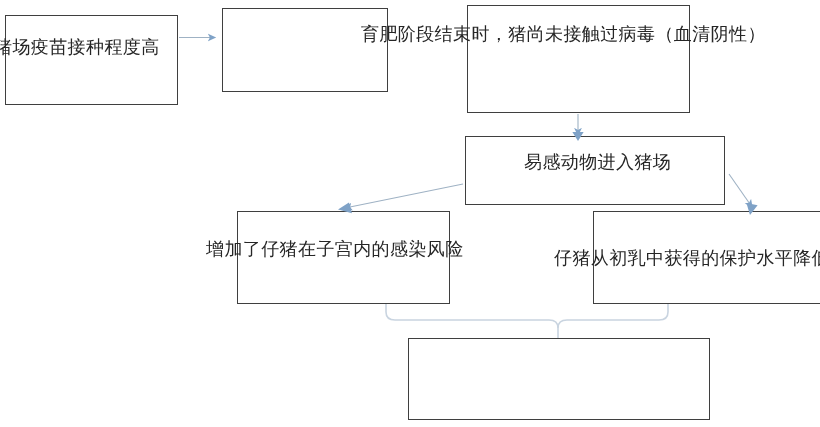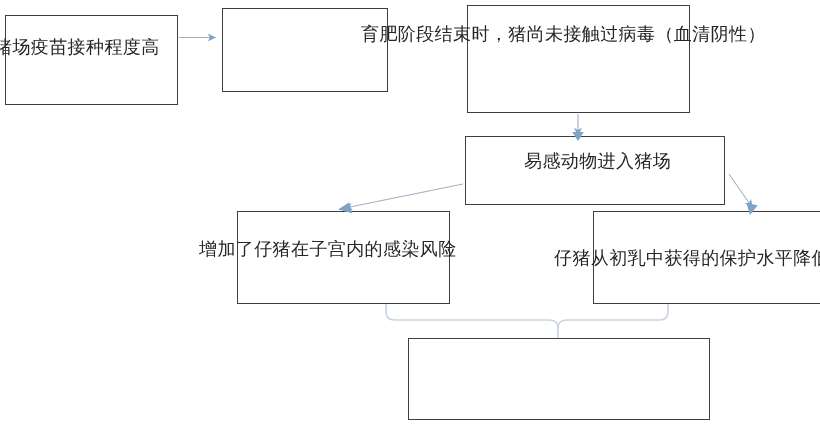--- a/index.html
+++ b/index.html
@@ -92,23 +92,23 @@
 
   <div class="node" style="left:593px; top:211px; width:232px; height:93px;"></div>
 
   <div class="node" style="left:408px; top:338px; width:302px; height:82px;"></div>
 
   <div class="nodetext" style="left:-6px; top:38px;">猪场疫苗接种程度高</div>
 
 
   <div class="nodetext" style="left:361px; top:25px;">育肥阶段结束时，猪尚未接触过病毒（血清阴性）</div>
 
-  <div class="nodetext" style="left:524px; top:153px;font-family:Liberation Mono, monospace;">易感动物进入猪场</div>
+  <div class="nodetext" style="left:524px; top:153px;">易感动物进入猪场</div>
 
-  <div class="nodetext" style="left:199px; top:240px;">增加了仔猪在子宫内的感染风险</div>
+  <div class="nodetext" style="left:206px; top:240px;">增加了仔猪在子宫内的感染风险</div>
 
   <div class="nodetext" style="left:554px; top:249px;">仔猪从初乳中获得的保护水平降低</div>
 
 
   <svg class="links links-top" viewBox="0 0 820 427" xmlns="http://www.w3.org/2000/svg">
     <g>
       <path d="M572.4,132 L583.6,132 L578,141 Z" fill="#7fa2c7"></path>
     </g>
     <g>
       <path d="M349,202.4 L352,213.2 L338,209.6 Z" fill="#7fa2c7"></path>

